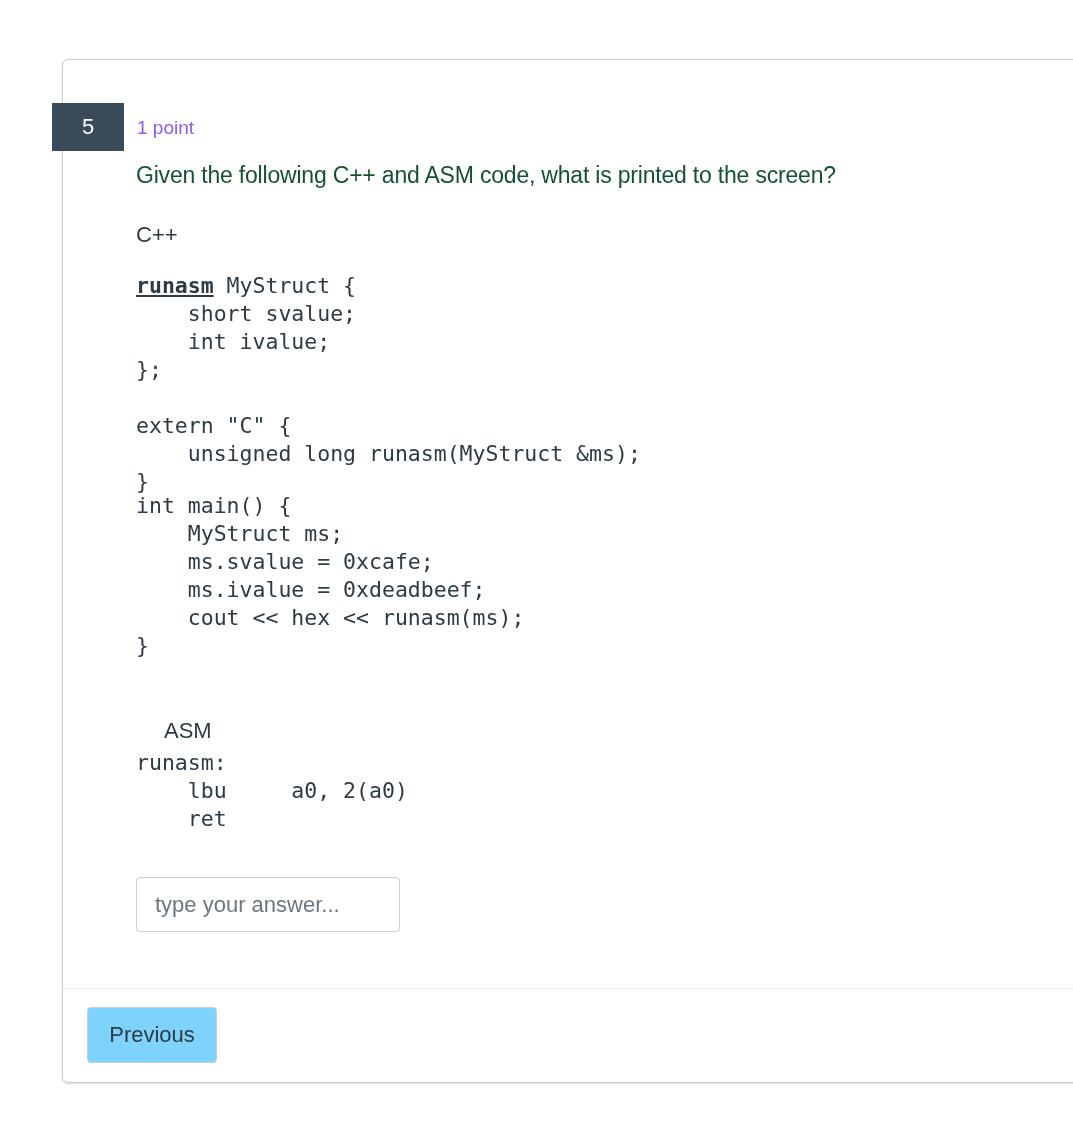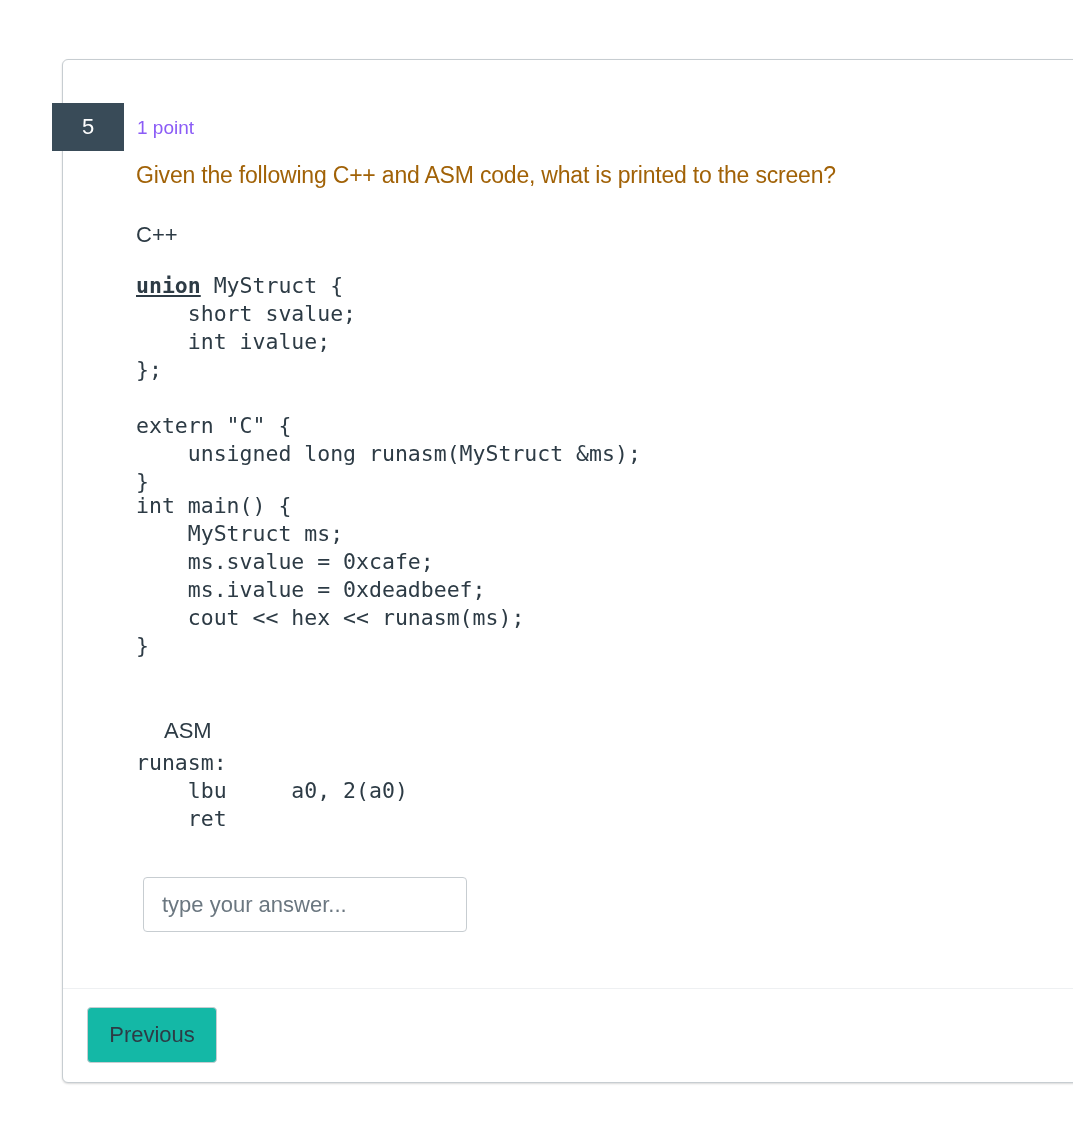--- a/index.html
+++ b/index.html
@@ -8,53 +8,53 @@
     position: absolute; left: 62px; top: 59px; width: 1040px; height: 1022px;
     border: 1px solid #c7cdd1; border-radius: 6px; background: #fff;
     box-shadow: 0 1px 2px rgba(0,0,0,0.15);
   }
   .qnum {
     position: absolute; left: 52px; top: 103px; width: 72px; height: 48px;
     background: #394b58; color: #fff; font-size: 22px;
     display: flex; align-items: center; justify-content: center;
   }
   .points { position: absolute; left: 137px; top: 117px; font-size: 19px; color: #8b5cf6; }
-  .prompt { position: absolute; left: 136px; top: 162px; font-size: 23px; color: #a16207; letter-spacing: -0.2px; }
+  .prompt { position: absolute; left: 136px; top: 162px; font-size: 23px; color: #14532d; letter-spacing: -0.2px; }
   .section-label { position: absolute; left: 136px; font-size: 22px; color: #2d3b45; }
   pre.code {
     position: absolute; left: 136px; margin: 0;
     font-family: "DejaVu Sans Mono", monospace; font-size: 21.5px; line-height: 28px; color: #2d3b45;
   }
   .kw-union { font-weight: bold; text-decoration: underline; }
   .answer {
-    position: absolute; left: 143px; top: 877px; width: 324px; height: 55px;
+    position: absolute; left: 136px; top: 877px; width: 264px; height: 55px;
     border: 1px solid #c7cdd1; border-radius: 4px; box-sizing: border-box;
     padding: 0 18px; font-size: 22px; color: #2d3b45; font-family: "Liberation Sans", sans-serif;
     outline: none; background: #fff;
   }
   .answer::placeholder { color: #6b7780; }
   .footer-divider { position: absolute; left: 63px; top: 988px; width: 1040px; height: 1px; background: #eef0f2; }
   .prev-btn {
     position: absolute; left: 87px; top: 1007px; width: 130px; height: 56px;
-    border: 1px solid #c7cdd1; border-radius: 4px; background: #14b8a6; box-sizing: border-box;
+    border: 1px solid #c7cdd1; border-radius: 4px; background: #7dd3fc; box-sizing: border-box;
     font-size: 22px; color: #2d3b45; font-family: "Liberation Sans", sans-serif; cursor: pointer;
   }
 </style>
 </head>
 <body>
 
 <div class="card"></div>
 
 <div class="qnum">5</div>
 <div class="points">1 point</div>
 <div class="prompt">Given the following C++ and ASM code, what is printed to the screen?</div>
 
 <div class="section-label" style="top:222px;">C++</div>
 
-<pre class="code" style="top:272px;"><span class="kw-union">union</span><span> MyStruct {
+<pre class="code" style="top:272px;"><span class="kw-union">runasm</span><span> MyStruct {
     short svalue;
     int ivalue;
 };</span></pre>
 
 <pre class="code" style="top:412px;">extern "C" {
     unsigned long runasm(MyStruct &amp;ms);
 }</pre>
 
 <pre class="code" style="top:492px;">int main() {
     MyStruct ms;

